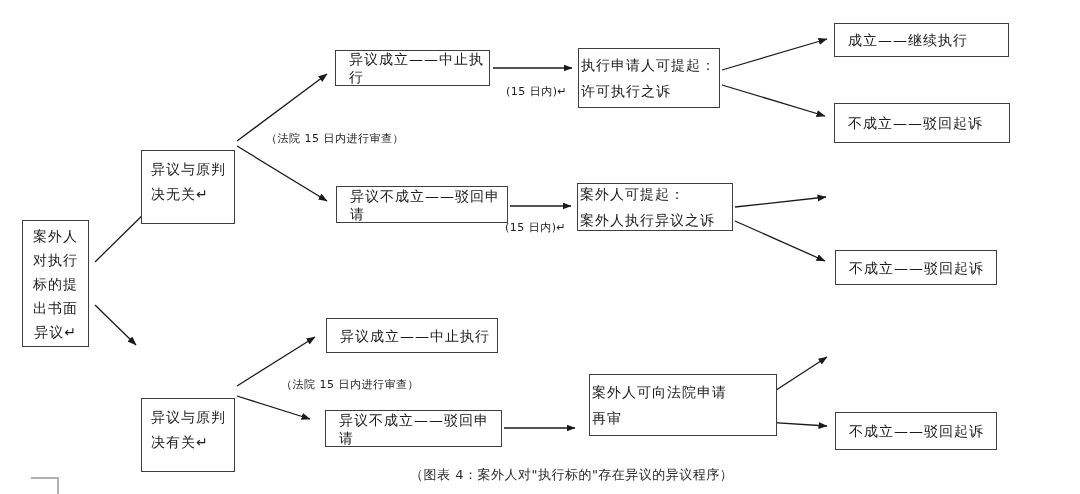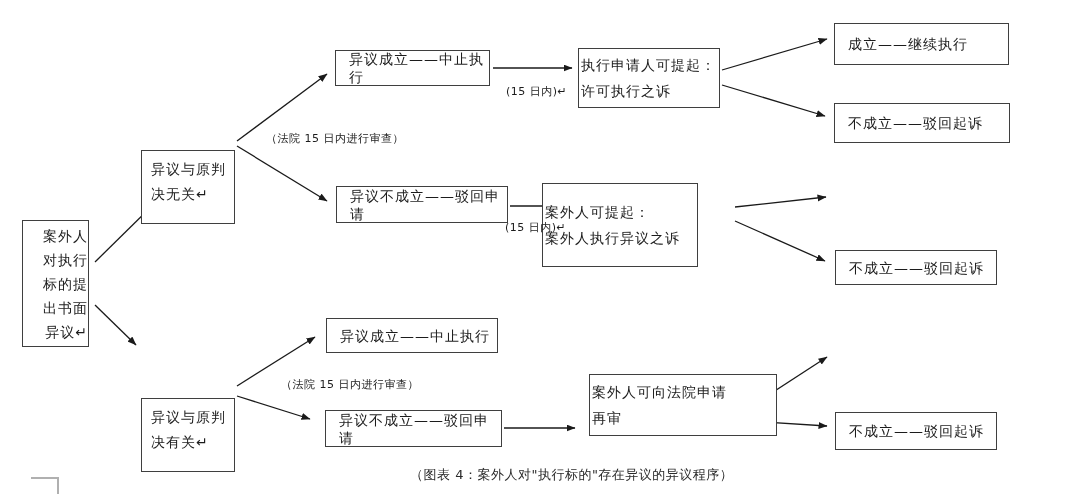--- a/index.html
+++ b/index.html
@@ -26,21 +26,21 @@
     line-height: 25px;
     white-space: pre-line;
     display: flex;
     flex-direction: column;
     justify-content: center;
     letter-spacing: 1px;
   }
   .node.single { padding-left: 13px; line-height: 18px; }
   .node.twoline { padding-left: 2px; line-height: 26px; }
   .node.toptext { justify-content: flex-start; padding: 6px 0 0 9px; margin-top: 44px; }
-  .node.centered { text-align: right; line-height: 24px; padding: 4px 0; }
+  .node.centered { text-align: center; line-height: 24px; padding: 4px 8px; }
   .flabel {
     position: absolute;
     font-size: 11px;
     line-height: 16px;
     letter-spacing: 0.5px;
     white-space: nowrap;
     text-align: right;
   }
   .caption {
     position: absolute;
@@ -92,24 +92,24 @@
   <div class="node toptext" style="left:141px; top:106px; width:94px; height:74px;">异议与原判
 决无关↵</div>
   <div class="node toptext" style="left:141px; top:354px; width:94px; height:74px;">异议与原判
 决有关↵</div>
 
   <div class="node single" style="left:335px; top:50px; width:155px; height:36px;">异议成立——中止执行</div>
   <div class="node single" style="left:336px; top:186px; width:172px; height:37px;">异议不成立——驳回申请</div>
 
   <div class="node twoline" style="left:578px; top:48px; width:142px; height:60px;">执行申请人可提起：
 许可执行之诉</div>
-  <div class="node twoline" style="left:542px; top:183px; width:156px; height:84px;">案外人可提起：
+  <div class="node twoline" style="left:577px; top:183px; width:156px; height:48px;">案外人可提起：
 案外人执行异议之诉</div>
 
-  <div class="node single" style="left:834px; top:23px; width:175px; height:42px;">成立——继续执行</div>
+  <div class="node single" style="left:834px; top:23px; width:175px; height:34px;">成立——继续执行</div>
   <div class="node single" style="left:834px; top:103px; width:176px; height:40px;">不成立——驳回起诉</div>
   <div class="node single" style="left:835px; top:250px; width:162px; height:35px;">不成立——驳回起诉</div>
 
   <div class="node single" style="left:326px; top:318px; width:172px; height:35px;">异议成立——中止执行</div>
   <div class="node single" style="left:325px; top:410px; width:177px; height:37px;">异议不成立——驳回申请</div>
 
   <div class="node twoline" style="left:589px; top:374px; width:188px; height:62px;">案外人可向法院申请
 再审</div>
 
   <div class="node single" style="left:835px; top:412px; width:162px; height:38px;">不成立——驳回起诉</div>

